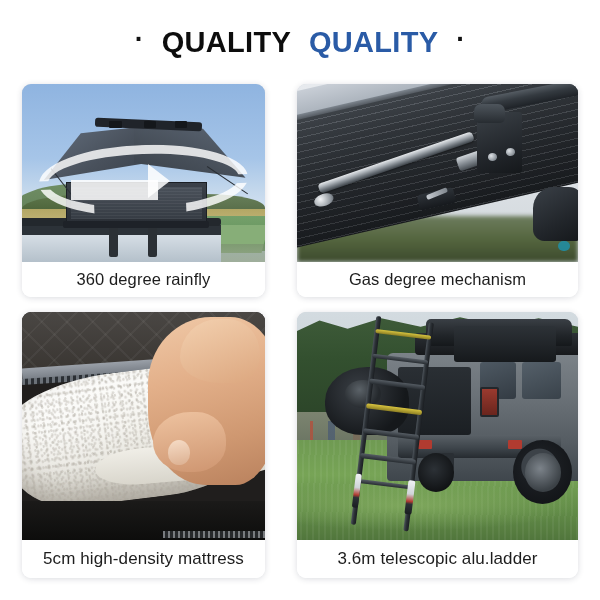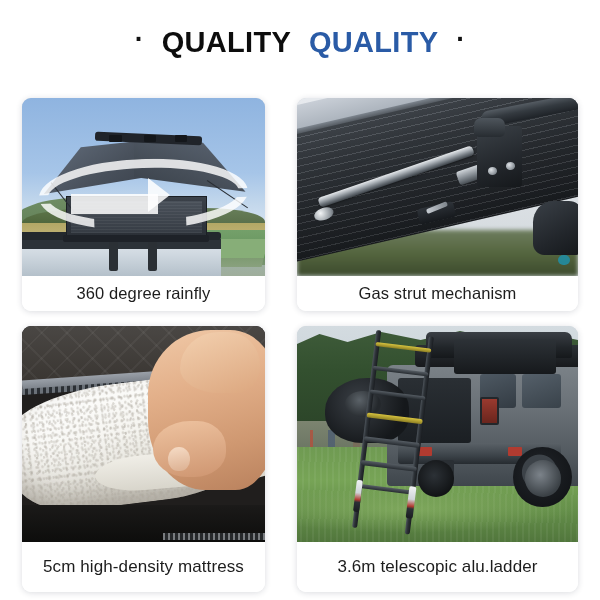--- a/index.html
+++ b/index.html
@@ -54,21 +54,20 @@
     position: absolute;
     top: 84px;
     left: 22px;
     width: 556px;
     height: 494px;
     display: grid;
     grid-template-columns: 243px 281px;
     grid-template-rows: 213px 266px;
     column-gap: 32px;
     row-gap: 15px;
-    margin-top: 14px;
   }
 
   .card {
     position: relative;
     background: #ffffff;
     border-radius: 9px;
     box-shadow: 0 1px 6px rgba(30,40,60,0.16);
     overflow: hidden;
     display: flex;
     flex-direction: column;
@@ -88,21 +87,21 @@
     display: flex;
     align-items: center;
     justify-content: center;
     color: #1d1d1d;
     letter-spacing: 0.1px;
   }
 
   
   .row1 .card-caption { height: 35px; font-size: 16.5px; }
   
-  .row2 .card-caption { height: 50px; font-size: 17px; }
+  .row2 .card-caption { height: 38px; font-size: 17px; }
 
   .scene { position: absolute; inset: 0; }
 
   
   .c1-sky {
     position: absolute; inset: 0;
     background: linear-gradient(180deg,#8fb4e0 0%, #a6c5e8 42%, #c4d8ec 60%, #cfdff0 68%, #cfdff0 100%);
   }
   .c1-hill-far {
     position: absolute; left: -6%; top: 56%; width: 60%; height: 26%;
@@ -633,21 +632,21 @@
           <div class="c2-bracket-bolt1"></div>
           <div class="c2-bracket-bolt2"></div>
           <div class="c2-rail"></div>
           <div class="c2-rail-cap"></div>
           <div class="c2-latch"></div>
           <div class="c2-latch-hook"></div>
           <div class="c2-mirror"></div>
           <div class="c2-mirror-dot"></div>
         </div>
       </div>
-      <div class="card-caption">Gas strut mechanism</div>
+      <div class="card-caption">Gas degree mechanism</div>
     </div>
 
     <div class="card row2">
       <div class="card-media">
         <div class="scene">
           <div class="c3-bg"></div>
           <div class="c3-quilt"></div>
           <div class="c3-trim"></div>
           <div class="c3-zip"></div>
           <div class="c3-foam"></div>

